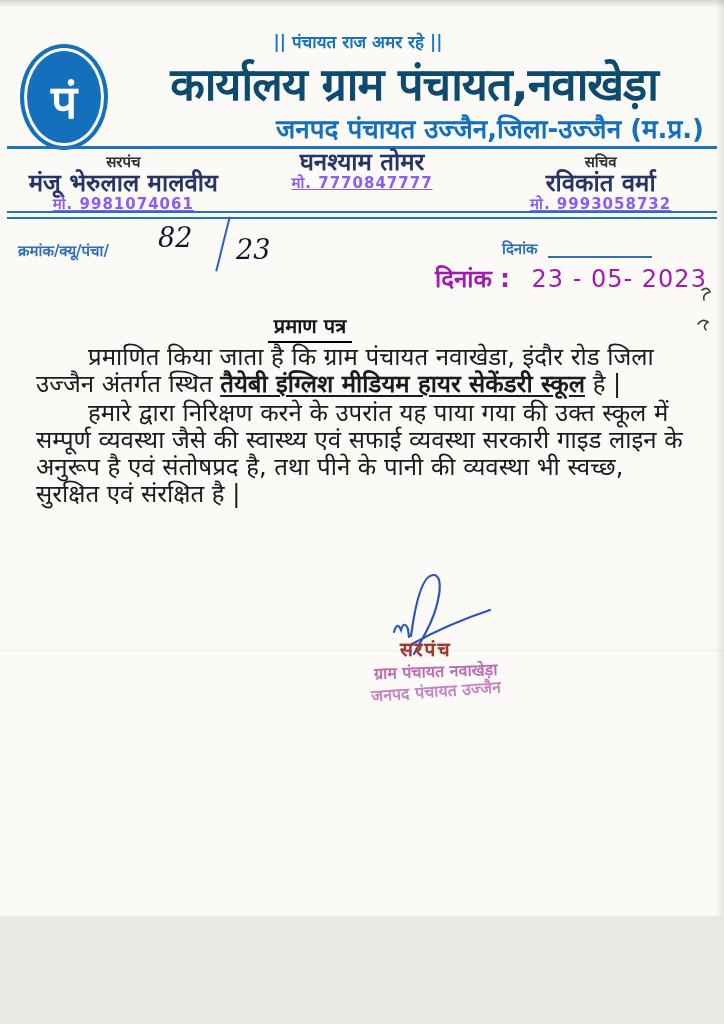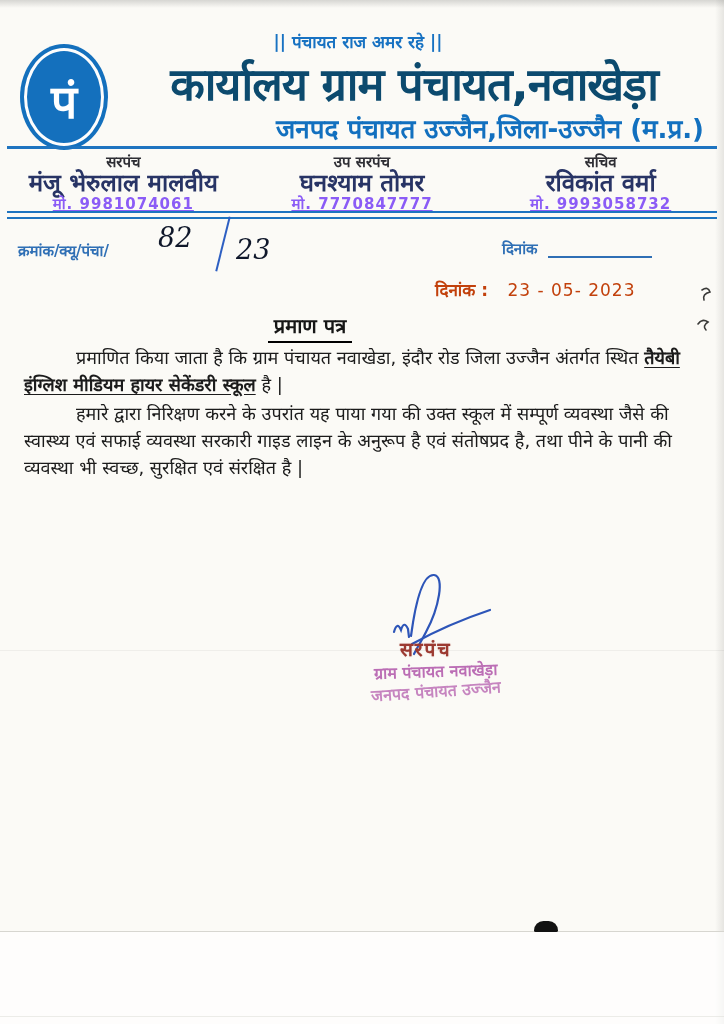--- a/index.html
+++ b/index.html
@@ -2,21 +2,21 @@
 <html><head>
 <meta charset="utf-8">
 <style>
   * { margin:0; padding:0; box-sizing:border-box; }
   html,body { width:724px; height:1024px; }
   body {
     font-family:"DejaVu Sans","Liberation Sans",sans-serif;
     background:#e9e8e4;
   }
   .page {
-    position:relative; width:724px; height:1024px;
+    position:relative; width:724px; height:916px;
     background:#fbfaf6; overflow:hidden;
   }
   
   .edge-top { position:absolute; left:0; top:0; right:0; height:8px;
     background:linear-gradient(to bottom, rgba(120,120,118,.28), rgba(120,120,118,0)); }
   .edge-right { position:absolute; right:0; top:0; bottom:0; width:9px;
     background:linear-gradient(to left, rgba(100,100,98,.14), rgba(100,100,98,0)); }
   .scanline { position:absolute; left:0; right:0; height:1px; background:#d7d6d0; }
   .scanline.faint { opacity:.45; }
   .page-bottom-strip { position:absolute; left:0; right:0; top:932px; bottom:0;
@@ -63,31 +63,31 @@
   .serial-num { position:absolute; left:158px; top:222px; font-size:27px; }
   .serial-slash { position:absolute; left:222px; top:216px; width:2px;
     height:56px; background:#2d5fc2; transform:rotate(14deg); }
   .serial-year { position:absolute; left:236px; top:234px; font-size:27px; }
   .date-blank-label { position:absolute; left:502px; top:238px; font-size:15px;
     font-weight:bold; color:#2f6fb5; }
   .date-blank-line { position:absolute; left:548px; top:256px; width:104px;
     border-bottom:2px solid #2f6fb5; }
 
   
-  .typed-date { position:absolute; left:435px; top:278px; font-size:17px;
-    color:#c2410c; white-space:nowrap; }
+  .typed-date { position:absolute; left:435px; top:261px; font-size:24px;
+    color:#a21caf; white-space:nowrap; }
   .typed-date .lbl { font-weight:bold; }
   .typed-date .val { margin-left:14px; letter-spacing:1px; }
 
   
   .heading-wrap { position:absolute; left:0; width:620px; top:312px;
     text-align:center; }
   .heading { display:inline-block; font-size:20px; font-weight:bold;
     color:#161616; border-bottom:2px solid #000000; padding:0 6px 2px 6px; }
-  .para { position:absolute; left:24px; right:34px; font-size:18px;
+  .para { position:absolute; left:36px; right:34px; font-size:24px;
     line-height:27px; color:#1b1b1b; text-indent:52px; text-align:left; }
   .para1 { top:344px; }
   .para2 { top:400px; }
   .school { font-weight:bold; text-decoration:underline;
     text-underline-offset:3px; }
 
   
   .sig-svg { position:absolute; left:386px; top:570px; }
   .stamp-role { position:absolute; left:400px; top:636px; font-size:19px;
     font-weight:bold; color:#9c3a31; letter-spacing:2px;
@@ -127,21 +127,20 @@
   <div class="subtitle">जनपद पंचायत उज्जैन,जिला-उज्जैन (म.प्र.)</div>
   <div class="rule-thick"></div>
 
   <div class="officials">
     <div class="official">
       <div class="role">सरपंच</div>
       <div class="name">मंजू भेरुलाल मालवीय</div>
       <div class="phone">मो. 9981074061</div>
     </div>
     <div class="official">
-      <div class="role">उप सरपंच</div>
       <div class="name">घनश्याम तोमर</div>
       <div class="phone">मो. 7770847777</div>
     </div>
     <div class="official">
       <div class="role">सचिव</div>
       <div class="name">रविकांत वर्मा</div>
       <div class="phone">मो. 9993058732</div>
     </div>
   </div>
   <div class="rule-double"></div>

